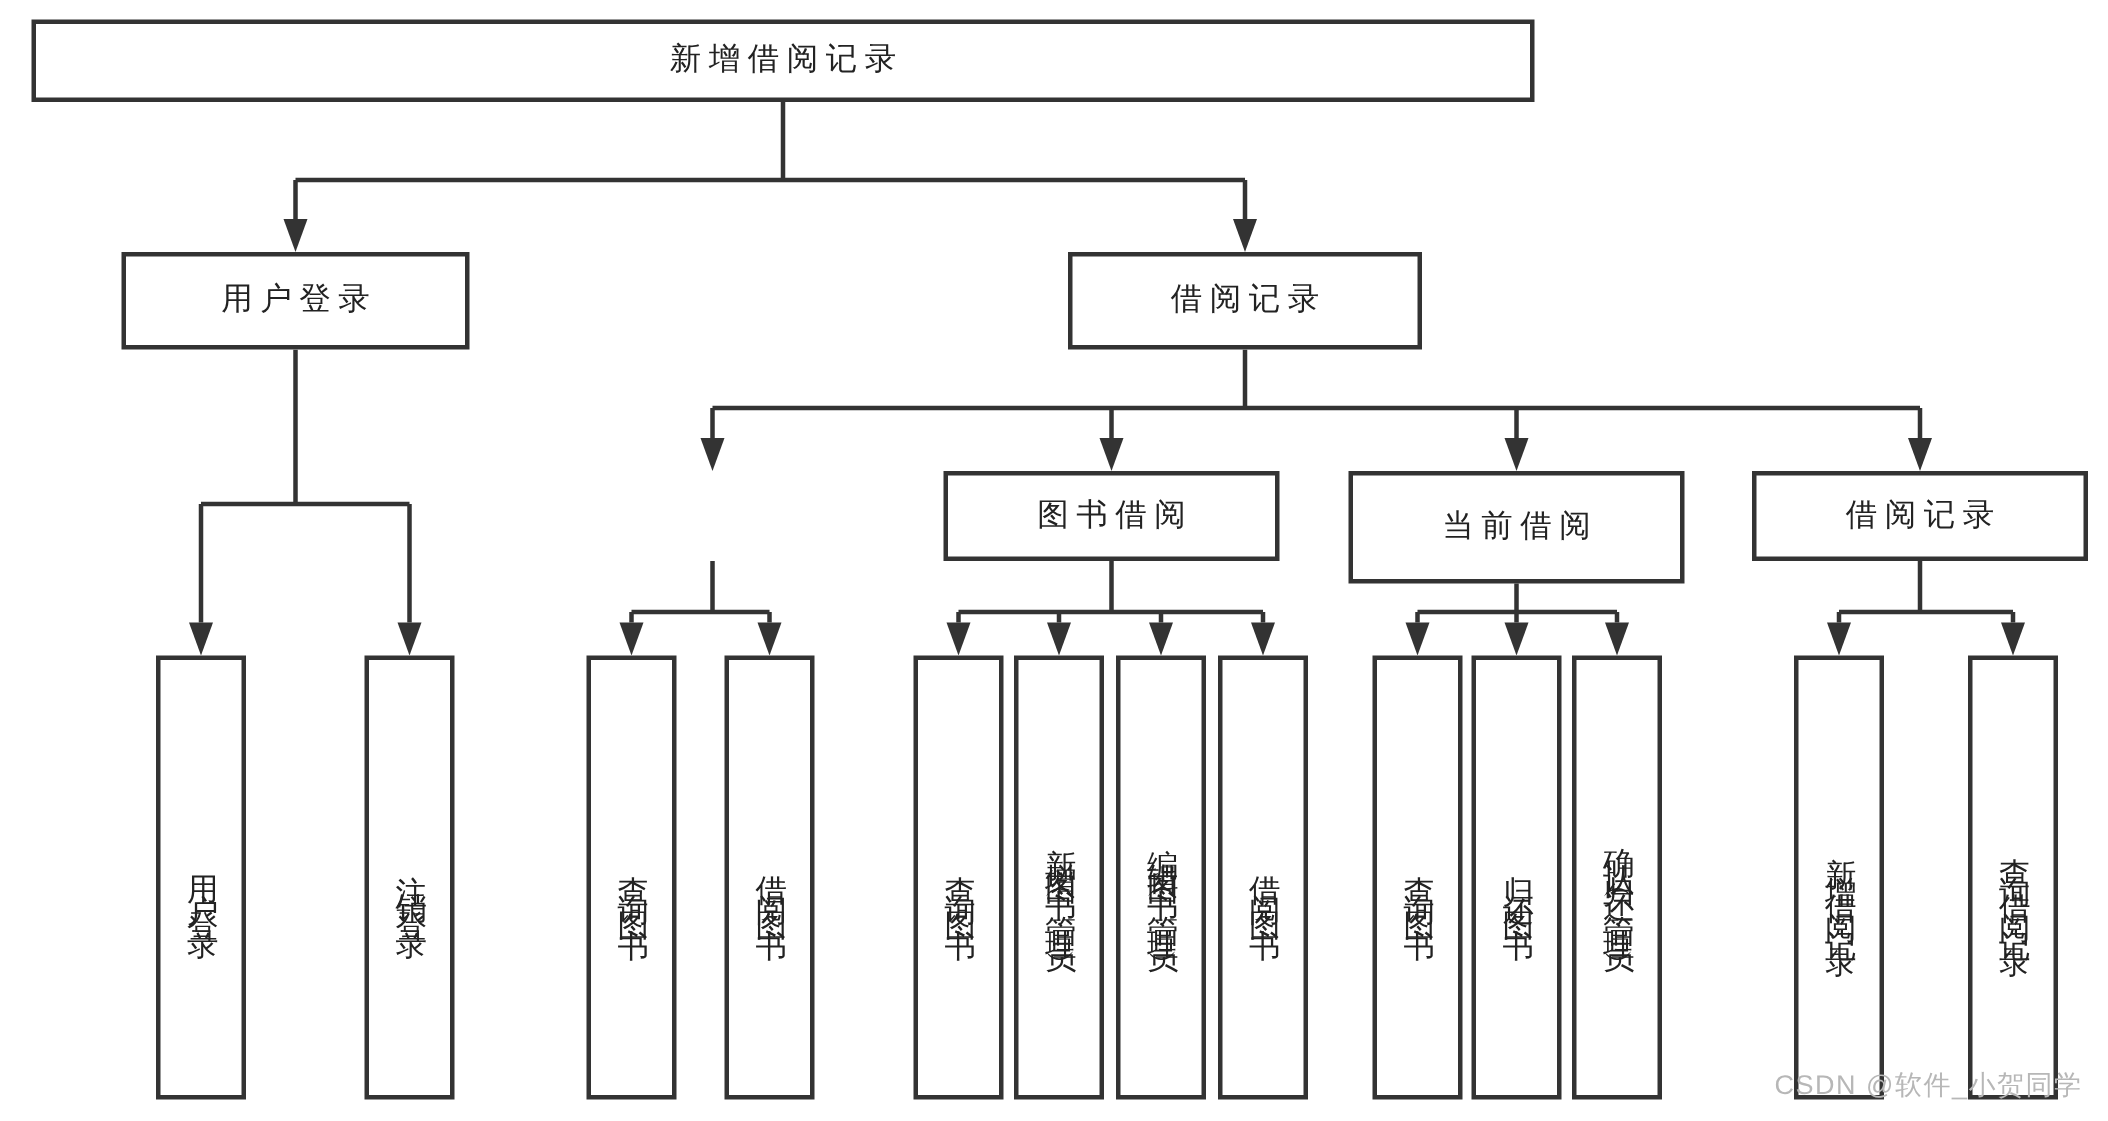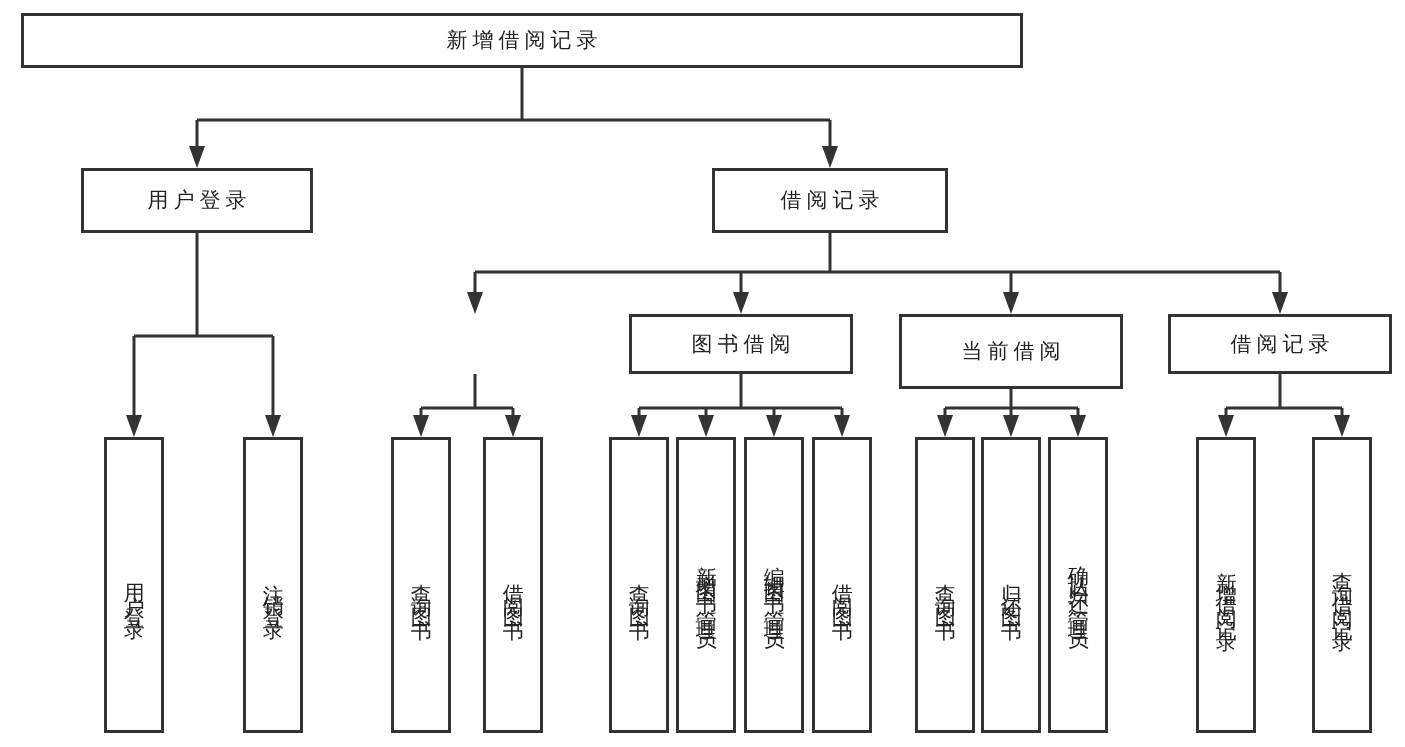--- a/index.html
+++ b/index.html
@@ -148,13 +148,14 @@
     <span class="lbl">确认归还（管理员）</span>
   </div>
 
   <div class="node v" style="left:1196px;top:437px;width:60px;height:296px">
     <span class="lbl">新增借阅记录</span>
   </div>
   <div class="node v" style="left:1312px;top:437px;width:60px;height:296px">
     <span class="lbl">查询借阅记录</span>
   </div>
 
+  <div class="watermark">CSDN @软件_小贺同学</div>
 </div>
 
 </body></html>

